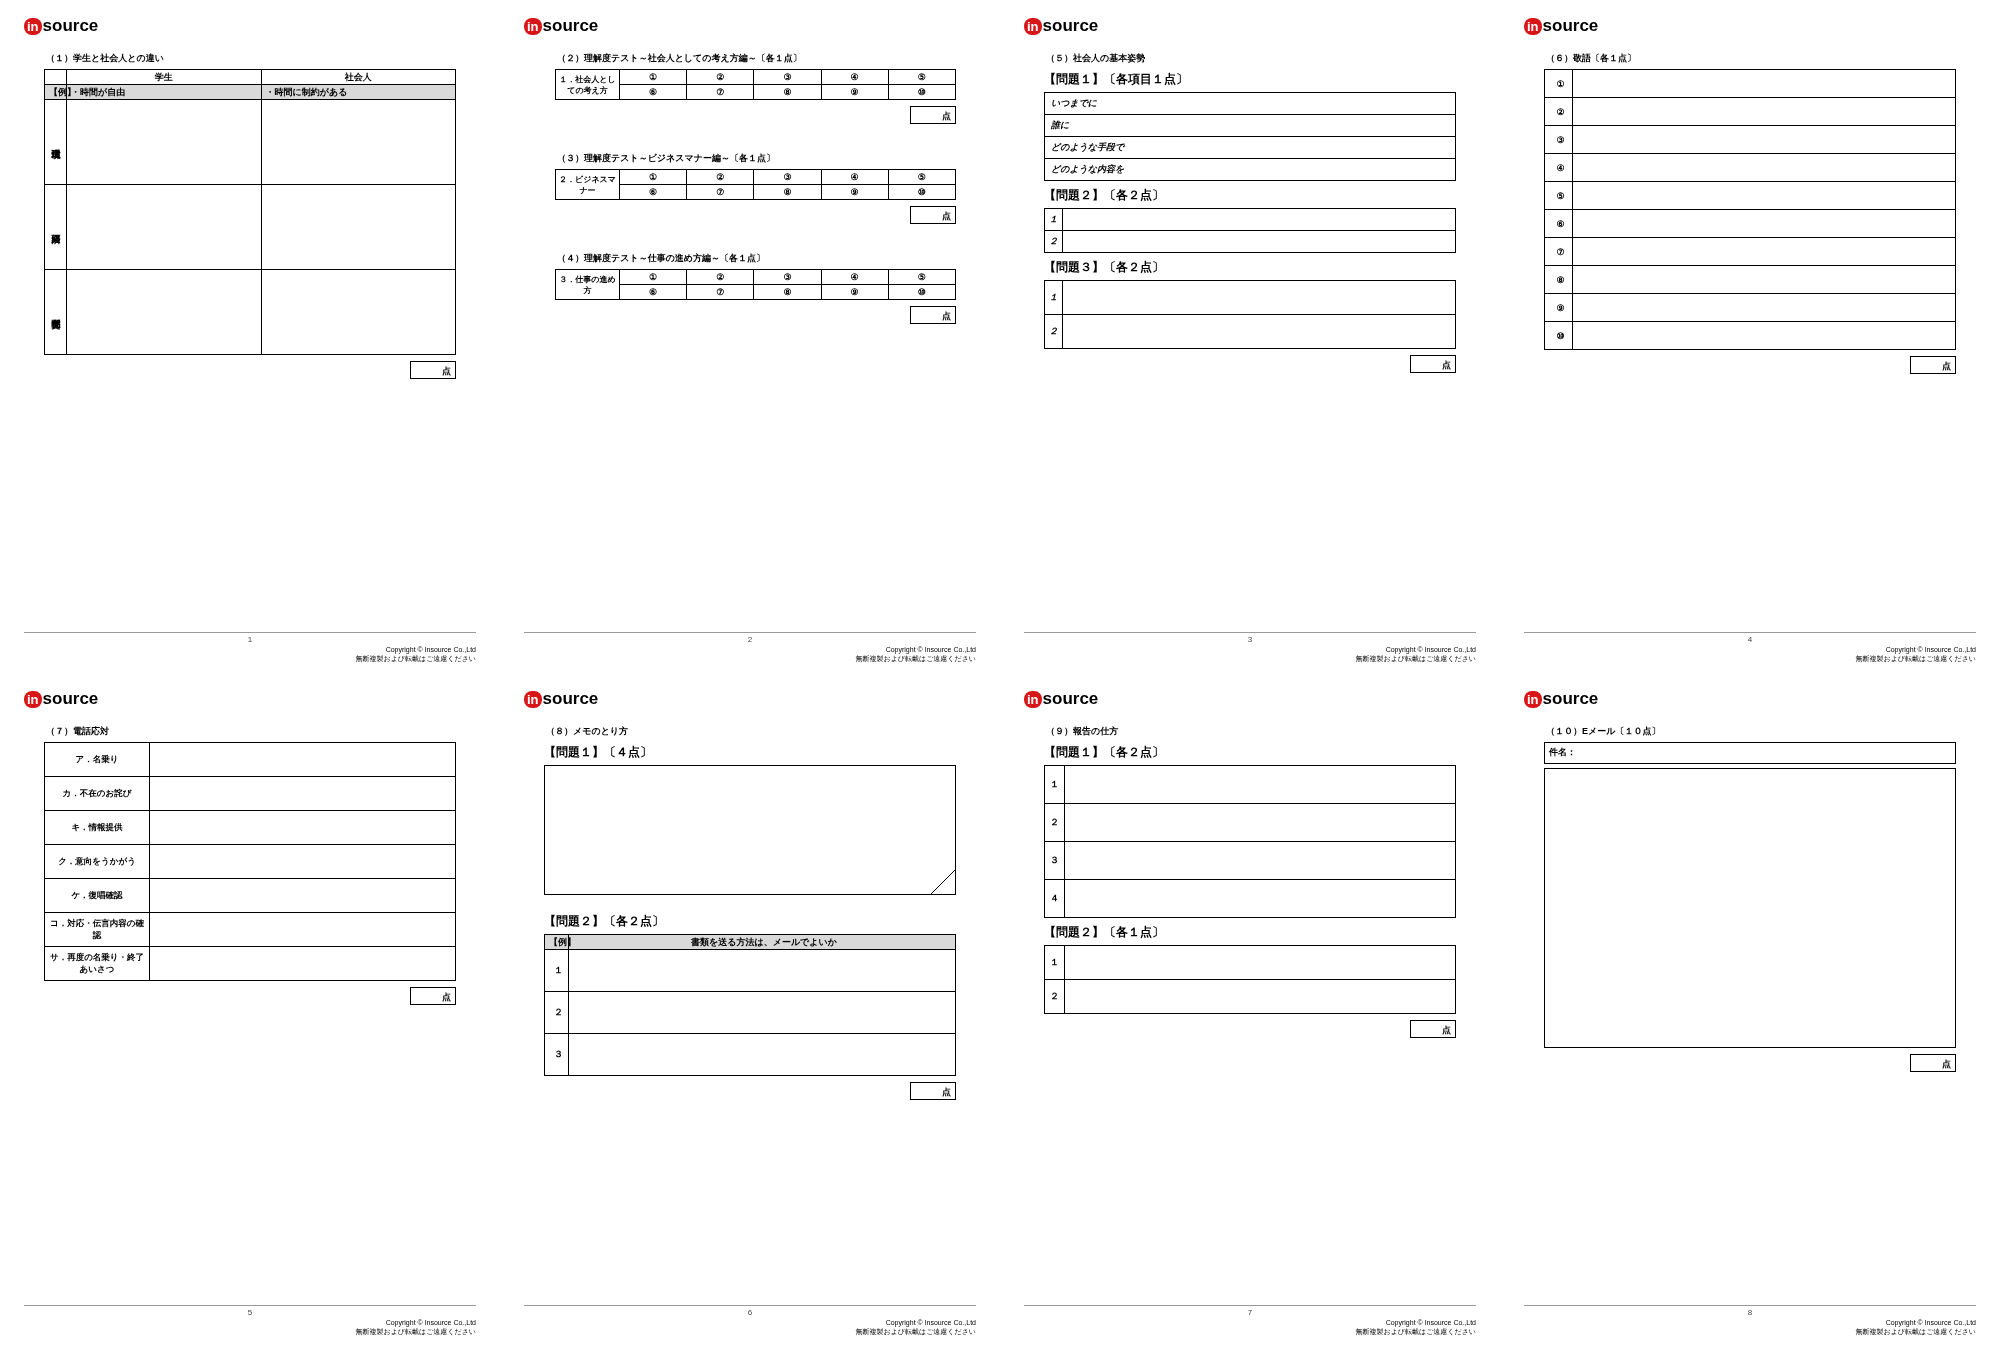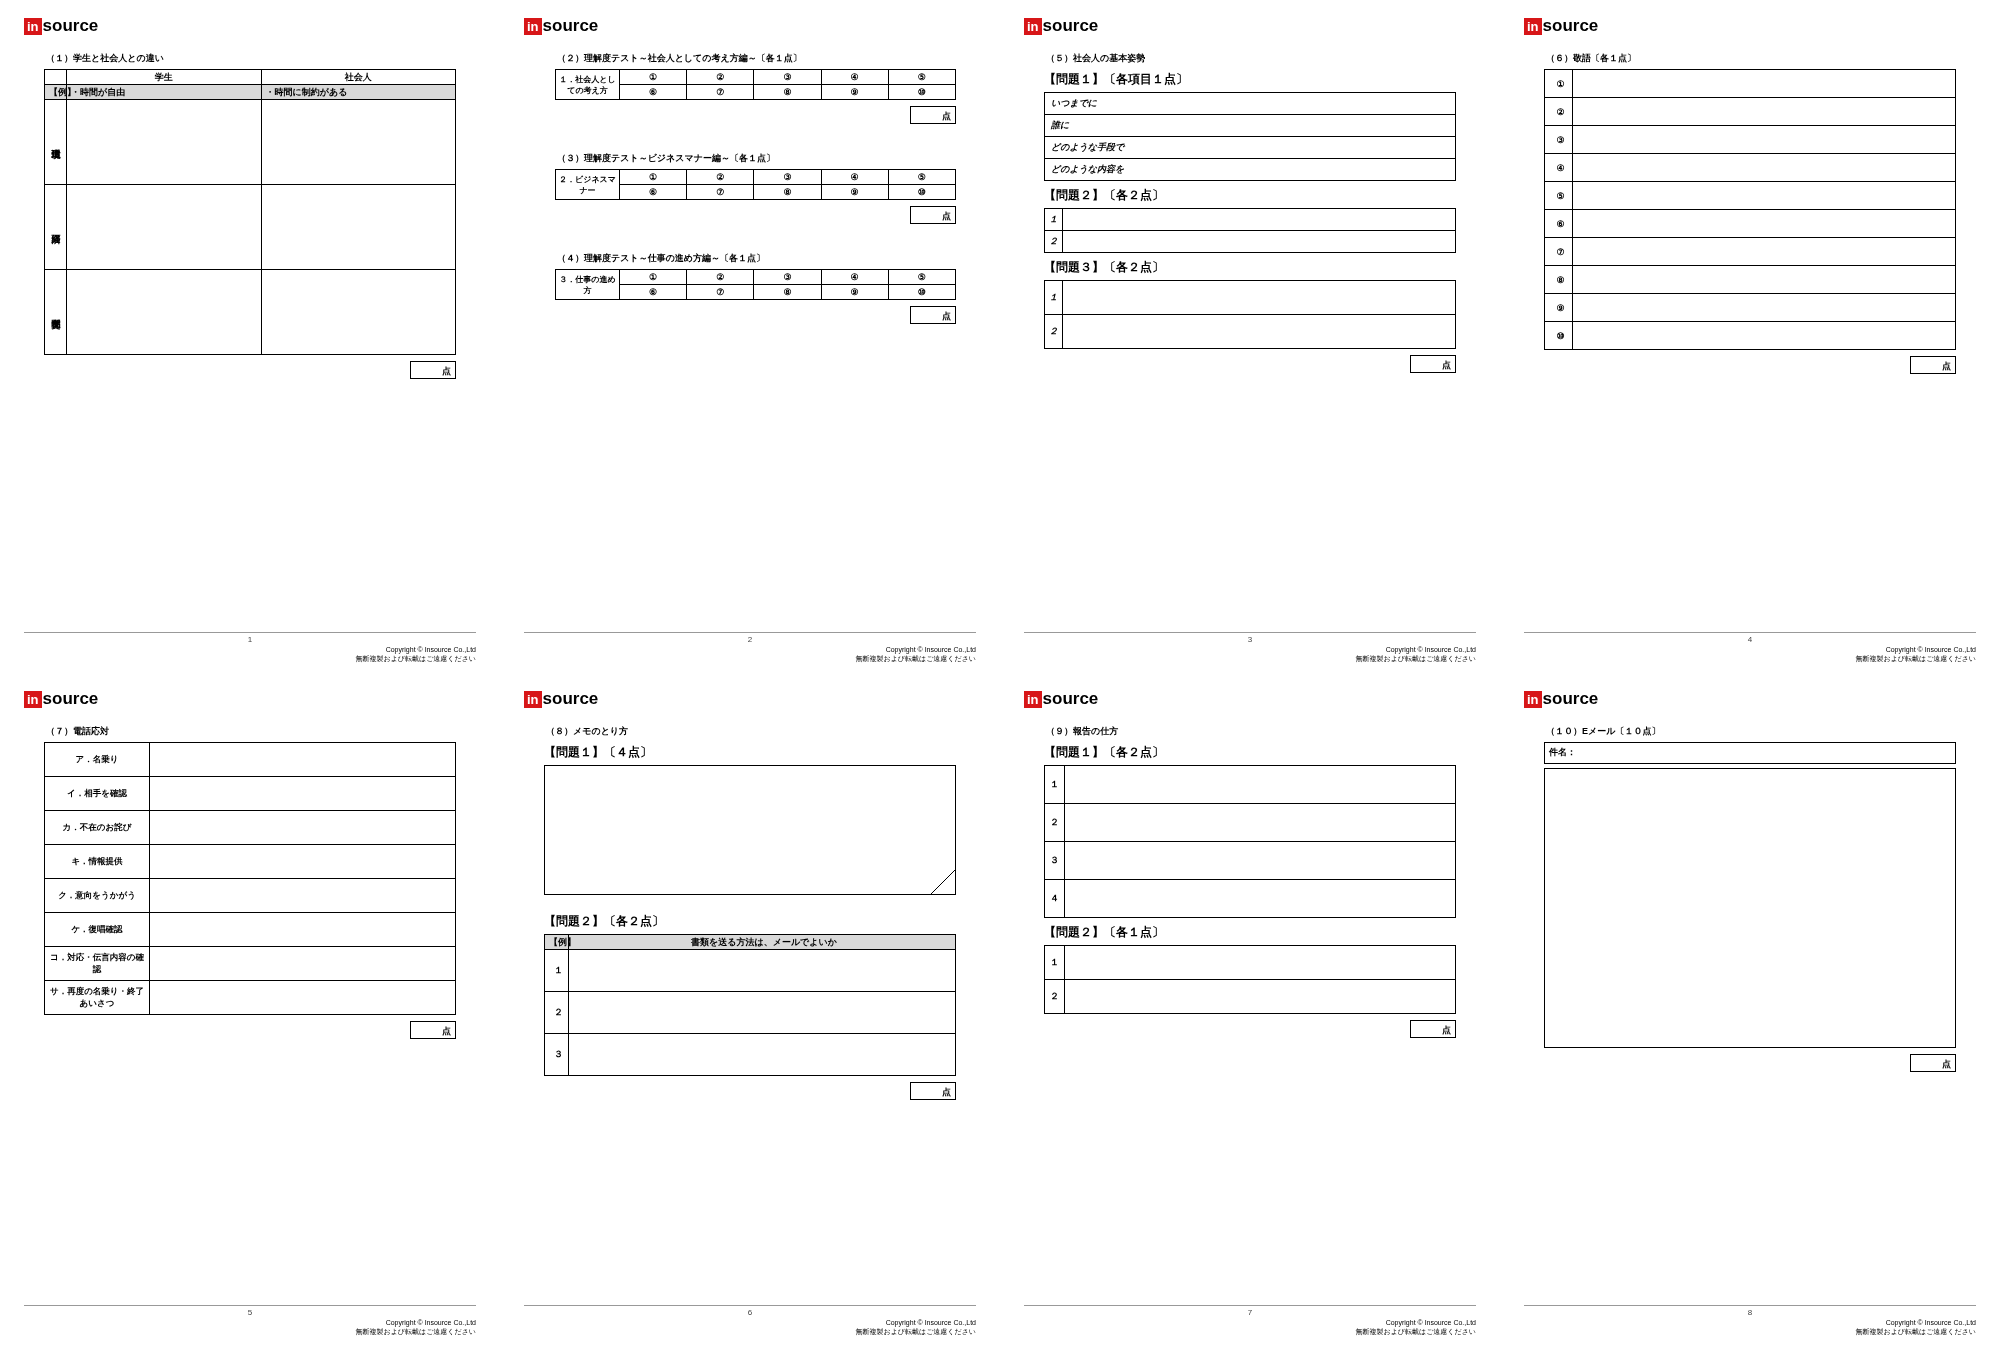--- a/index.html
+++ b/index.html
@@ -1,20 +1,20 @@
 <!DOCTYPE html>
 <html><head>
   <meta charset="utf-8">
   <style>
     * { box-sizing: border-box; margin: 0; padding: 0; }
     body { background:#fff; font-family: "Hiragino Kaku Gothic Pro","Meiryo",sans-serif; }
     .grid { display:grid; grid-template-columns:repeat(4,1fr); grid-template-rows:repeat(2,1fr); width:2000px; height:1346px; }
     .page { position:relative; padding:16px 24px 10px 24px; display:flex; flex-direction:column; }
     .logo { display:flex; align-items:center; font-size:17px; font-weight:700; gap:1px; margin-bottom:12px;}
-    .logo .sq { background:#d71618;color:#fff; font-size:13px; padding:1px 3px; font-weight:700; }
+    .logo .sq { background:#d71618;color:#fff; font-size:13px; padding:1px 3px; font-weight:700;border-radius:8px; }
     .content { flex:1; padding:0 20px; font-size:9px; font-weight:700; color:#000; }
     .sec-title{font-size:9px;margin:4px 0 4px 2px;}
     table { border-collapse:collapse; width:100%; }
     table td, table th { border:1px solid #000; text-align:center; vertical-align:middle; font-size:9px; font-weight:700;}
     .shade { background:#d9d9d9; }
     .score-wrap{display:flex;justify-content:flex-end;margin-top:6px;}
     .score{border:1px solid #000;width:46px;height:18px;text-align:right;font-size:9px;padding:3px 4px;}
     .footer{margin-top:auto;}
     .hr{border-top:1px solid #999;margin:14px 0 2px 0;}
     .pnum{text-align:center;font-size:8px;color:#444;}
@@ -337,24 +337,20 @@
       </div>
     <div class="content">
       <div class="sec-title">（７）電話応対</div>
       <table class="ph" id="p5t">
           <tbody>
             <tr>
               <td class="ln">ア．名乗り</td>
               <td></td>
             </tr>
             <tr>
-              <td class="ln">イ．相手を確認</td>
-              <td></td>
-            </tr>
-            <tr>
               <td class="ln">カ．不在のお詫び</td>
               <td></td>
             </tr>
             <tr>
               <td class="ln">キ．情報提供</td>
               <td></td>
             </tr>
             <tr>
               <td class="ln">ク．意向をうかがう</td>
               <td></td>

